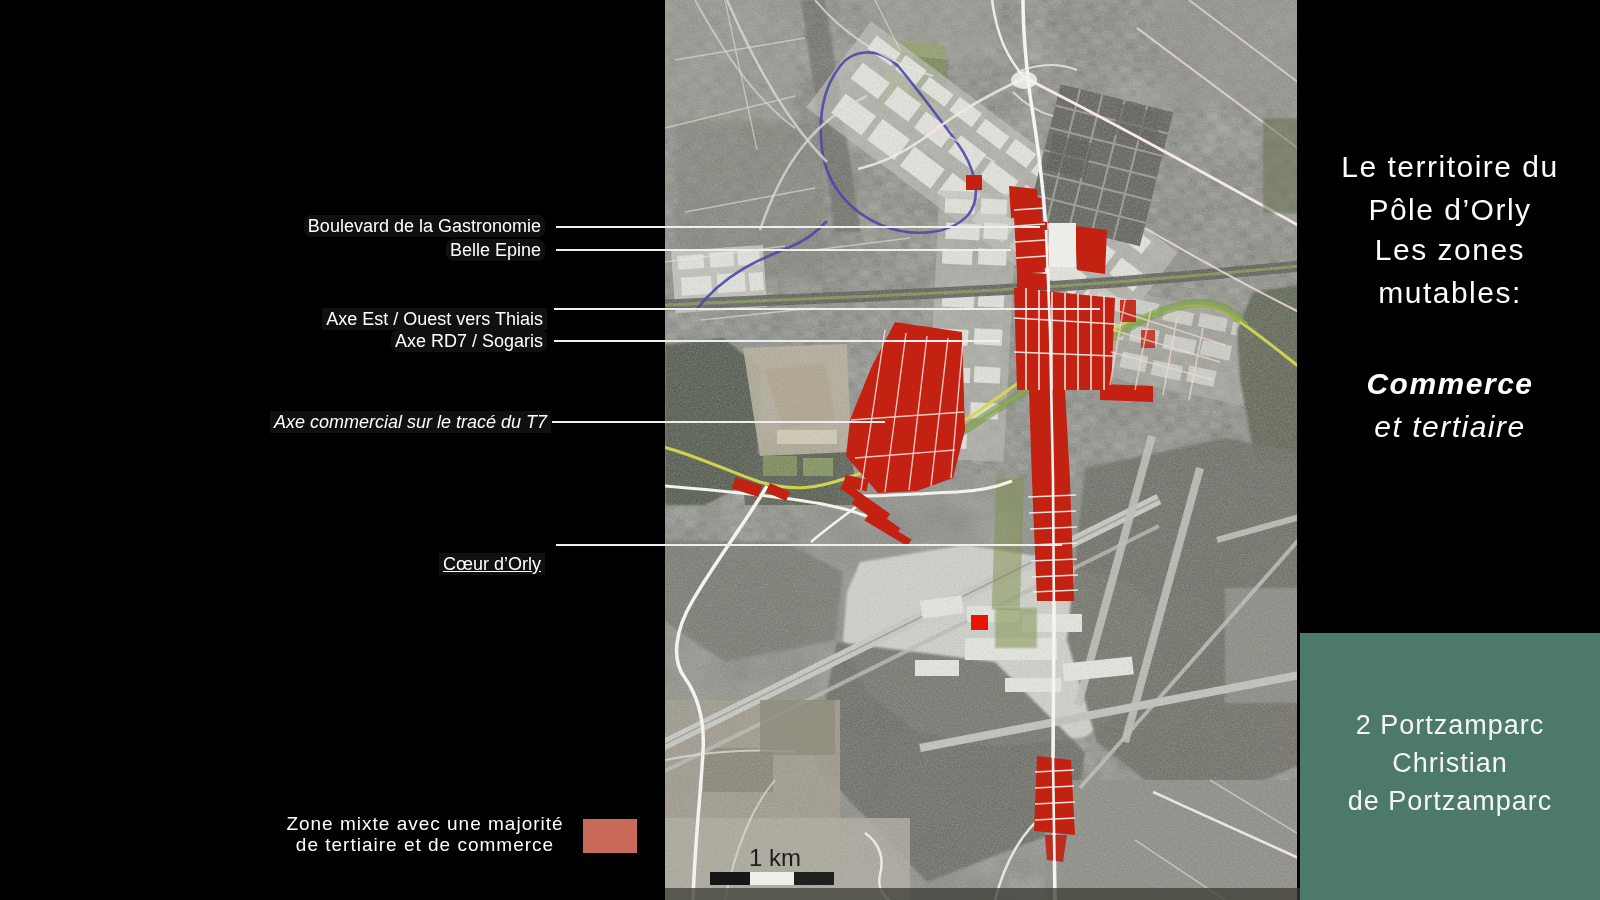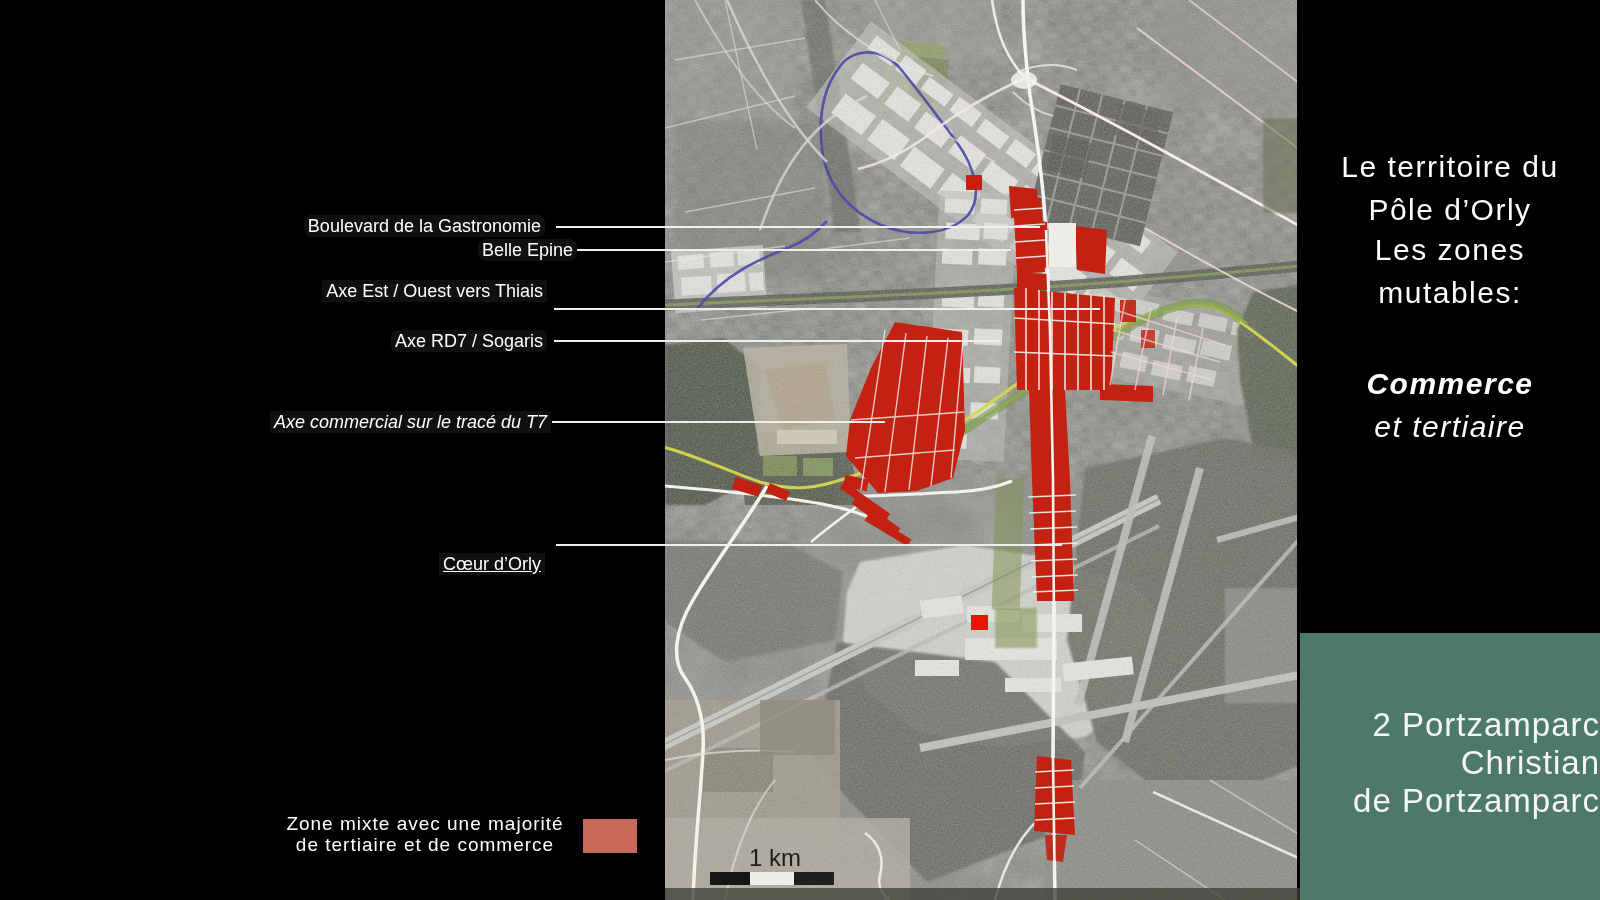--- a/index.html
+++ b/index.html
@@ -16,25 +16,25 @@
 <body>
 
 <div class="abs" style="left:0;top:0;width:665px;height:900px;background:#000;"></div>
 
 <div class="abs" style="left:1300px;top:0;width:300px;height:900px;background:#000;"></div>
 
 <div class="lbl" style="right:1055px;top:215px;border-radius:7px;">Boulevard de la Gastronomie</div>
 
 <div class="leader" style="left:556px;top:226px;width:484px;"></div>
 
-<div class="lbl" style="right:1023px;top:239px;border-radius:8px;">Belle Epine</div>
+<div class="lbl" style="right:1055px;top:239px;border-radius:8px;">Belle Epine</div>
 
 <div class="leader" style="left:556px;top:249px;width:455px;"></div>
 
-<div class="lbl" style="right:1053px;top:280px;">Axe Est / Ouest vers Thiais</div>
+<div class="lbl" style="right:1053px;top:308px;">Axe Est / Ouest vers Thiais</div>
 
 <div class="leader" style="left:554px;top:308px;width:546px;"></div>
 
 <div class="lbl" style="right:1053px;top:330px;border-radius:7px;">Axe RD7 / Sogaris</div>
 
 <div class="leader" style="left:554px;top:340px;width:446px;"></div>
 
 <div class="lbl" style="right:1049px;top:411px;font-style:italic;">Axe commercial sur le tracé du T7</div>
 
 <div class="leader" style="left:552px;top:421px;width:333px;"></div>
@@ -49,22 +49,22 @@
 <div class="abs" style="left:583px;top:819px;width:54px;height:34px;background:#c8695a;"></div>
 
 <div class="rtxt" style="top:97px;margin-top:48px;">Le territoire du<br>Pôle d’Orly</div>
 
 <div class="rtxt" style="top:228px;">Les zones<br>mutables:</div>
 
 <div class="rtxt" style="top:362px;font-style:italic;"><b>Commerce</b><br>et tertiaire</div>
 
 <div class="abs" style="left:1300px;top:633px;width:300px;height:267px;background:#4d796b;"></div>
 
-<div class="abs" style="left:1300px;top:706px;width:300px;text-align:right;color:#f6f6f3;
-     font-size:33px;line-height:38px;letter-spacing:1px;">2 Portzamparc<br>Christian<br>de Portzamparc</div>
+<div class="abs" style="left:1300px;top:706px;width:300px;text-align:center;color:#f6f6f3;
+     font-size:27px;line-height:38px;letter-spacing:1px;">2 Portzamparc<br>Christian<br>de Portzamparc</div>
 
 <svg class="abs" style="left:665px;top:0;" width="635" height="900" viewBox="0 0 635 900">
 <defs>
   <filter id="grain" x="0%" y="0%" width="100%" height="100%">
     <feTurbulence type="fractalNoise" baseFrequency="0.7" numOctaves="3" seed="11" stitchTiles="stitch"></feTurbulence>
     <feColorMatrix type="matrix" values="0.33 0.33 0.33 0 0  0.33 0.33 0.33 0 0  0.33 0.33 0.33 0 0  0 0 0 0.9 0"></feColorMatrix>
   </filter>
   <filter id="blotch" x="0%" y="0%" width="100%" height="100%">
     <feTurbulence type="fractalNoise" baseFrequency="0.02 0.025" numOctaves="3" seed="4" stitchTiles="stitch"></feTurbulence>
     <feColorMatrix type="matrix" values="0.33 0.33 0.33 0 0  0.33 0.33 0.33 0 0  0.33 0.33 0.33 0 0  0 0 0 0.8 0"></feColorMatrix>

